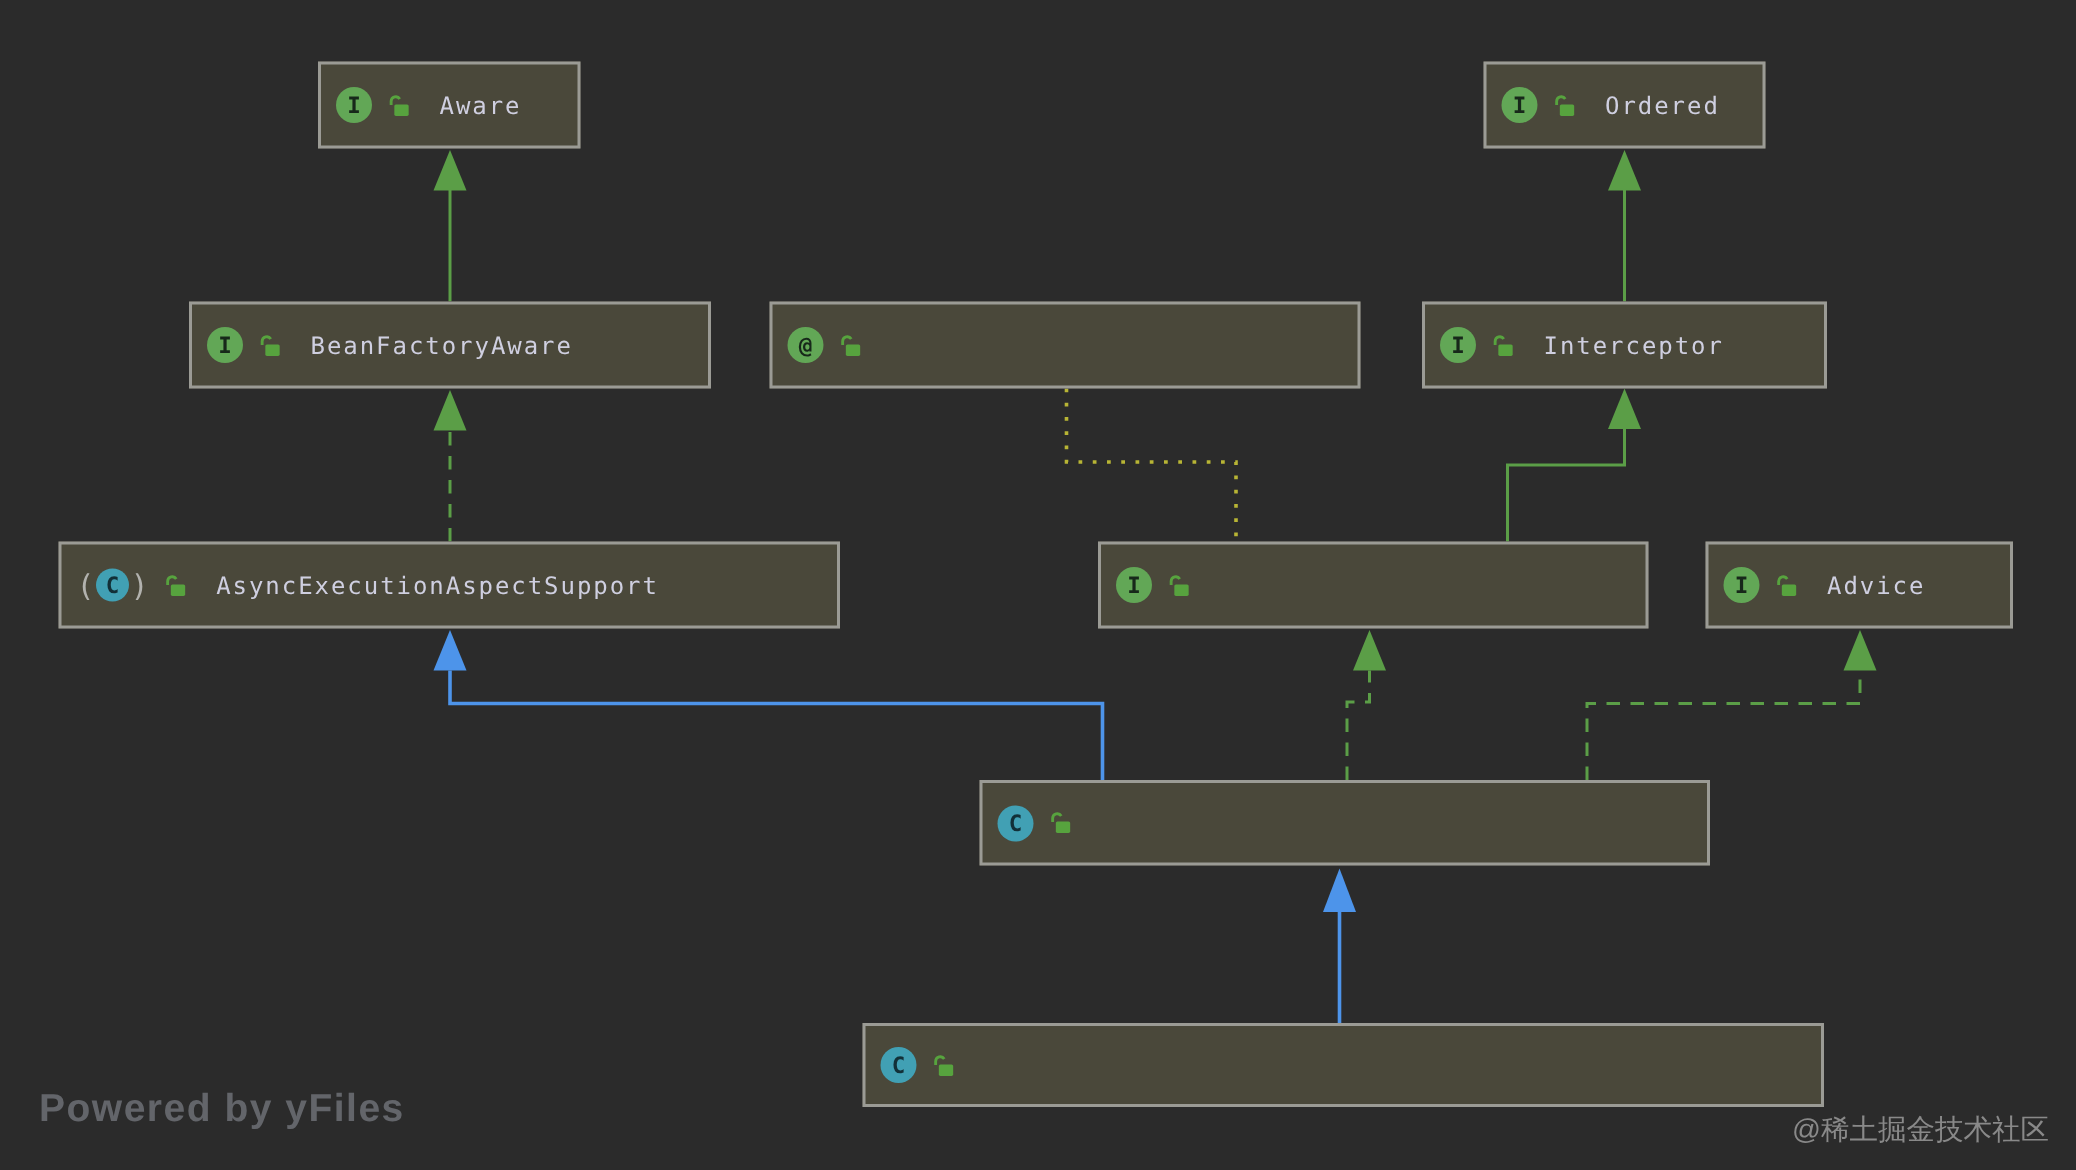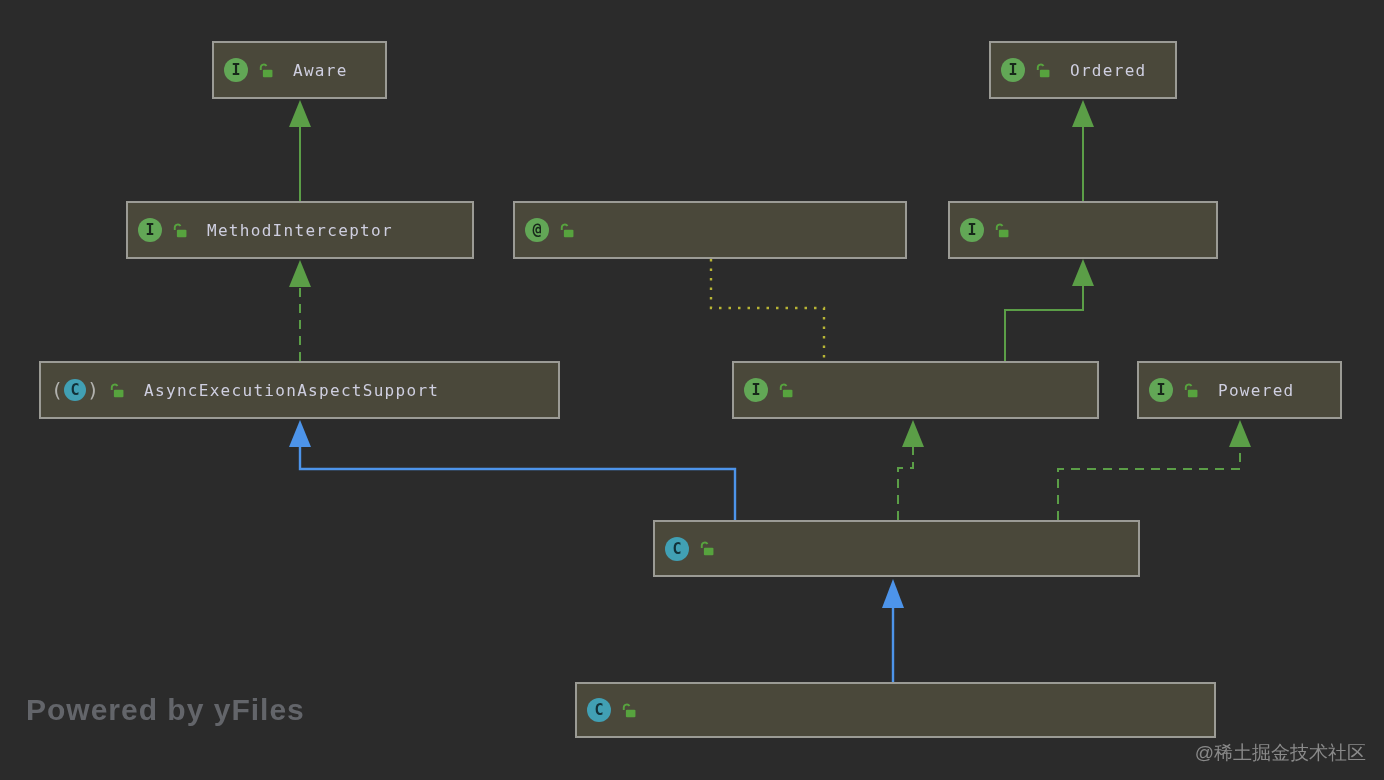--- a/index.html
+++ b/index.html
@@ -34,22 +34,22 @@
   .abstract-wrap{display:flex;align-items:center;flex:0 0 auto;}
   .abstract-wrap::before{content:"(";color:var(--paren);font-size:20px;margin-right:1px;}
   .abstract-wrap::after{content:")";color:var(--paren);font-size:20px;margin-left:1px;}
   .abstract-wrap .badge{width:22px;height:22px;}
   .lock{flex:0 0 auto;margin-left:10px;display:flex;align-items:center;}
   .label{
     margin-left:18px;font-size:16px;letter-spacing:1.3px;color:var(--node-text);
     white-space:nowrap;
   }
   .powered{
-    position:absolute;left:26px;top:693px;
-    font-family:"Liberation Sans",sans-serif;font-size:30px;letter-spacing:1px;
+    position:absolute;left:26px;top:723px;
+    font-family:"Liberation Sans",sans-serif;font-size:26px;letter-spacing:1px;
     color:var(--footer-text);font-weight:bold;
   }
   .watermark{
     position:absolute;right:18px;top:740px;
     font-family:"Liberation Sans",sans-serif;font-size:19px;
     color:var(--watermark-text);opacity:.85;
   }
 </style>
 </head>
 <body>
@@ -108,41 +108,42 @@
   </div>
 
   <div class="node" style="left:126px;top:201px;width:348px;height:58px">
     <span class="badge badge-green">I</span>
     <span class="lock">
       <svg width="17" height="17" viewBox="0 0 16 16">
           <path d="M2.6,7.6 V5.2 A2.9,2.9 0 0 1 8,3.8" fill="none" stroke="var(--lock-green)" stroke-width="1.8"></path>
           <rect x="4.6" y="7.2" width="9" height="7.2" rx="1" fill="var(--lock-green)"></rect>
         </svg>
     </span>
-    <span class="label">MethodInterceptor</span>
+    <span class="label">BeanFactoryAware</span>
   </div>
 
   <div class="node" style="left:513px;top:201px;width:394px;height:58px">
     <span class="badge badge-green">@</span>
     <span class="lock">
       <svg width="17" height="17" viewBox="0 0 16 16">
           <path d="M2.6,7.6 V5.2 A2.9,2.9 0 0 1 8,3.8" fill="none" stroke="var(--lock-green)" stroke-width="1.8"></path>
           <rect x="4.6" y="7.2" width="9" height="7.2" rx="1" fill="var(--lock-green)"></rect>
         </svg>
     </span>
   </div>
 
   <div class="node" style="left:948px;top:201px;width:270px;height:58px">
     <span class="badge badge-green">I</span>
     <span class="lock">
       <svg width="17" height="17" viewBox="0 0 16 16">
           <path d="M2.6,7.6 V5.2 A2.9,2.9 0 0 1 8,3.8" fill="none" stroke="var(--lock-green)" stroke-width="1.8"></path>
           <rect x="4.6" y="7.2" width="9" height="7.2" rx="1" fill="var(--lock-green)"></rect>
         </svg>
     </span>
+    <span class="label">Interceptor</span>
   </div>
 
   <div class="node" style="left:39px;top:361px;width:521px;height:58px">
     <span class="abstract-wrap">
         <span class="badge badge-teal">C</span>
       </span>
     <span class="lock">
       <svg width="17" height="17" viewBox="0 0 16 16">
           <path d="M2.6,7.6 V5.2 A2.9,2.9 0 0 1 8,3.8" fill="none" stroke="var(--lock-green)" stroke-width="1.8"></path>
           <rect x="4.6" y="7.2" width="9" height="7.2" rx="1" fill="var(--lock-green)"></rect>
@@ -162,21 +163,21 @@
   </div>
 
   <div class="node" style="left:1137px;top:361px;width:205px;height:58px">
     <span class="badge badge-green">I</span>
     <span class="lock">
       <svg width="17" height="17" viewBox="0 0 16 16">
           <path d="M2.6,7.6 V5.2 A2.9,2.9 0 0 1 8,3.8" fill="none" stroke="var(--lock-green)" stroke-width="1.8"></path>
           <rect x="4.6" y="7.2" width="9" height="7.2" rx="1" fill="var(--lock-green)"></rect>
         </svg>
     </span>
-    <span class="label">Powered</span>
+    <span class="label">Advice</span>
   </div>
 
   <div class="node" style="left:653px;top:520px;width:487px;height:57px">
     <span class="badge badge-teal">C</span>
     <span class="lock">
       <svg width="17" height="17" viewBox="0 0 16 16">
           <path d="M2.6,7.6 V5.2 A2.9,2.9 0 0 1 8,3.8" fill="none" stroke="var(--lock-green)" stroke-width="1.8"></path>
           <rect x="4.6" y="7.2" width="9" height="7.2" rx="1" fill="var(--lock-green)"></rect>
         </svg>
     </span>

